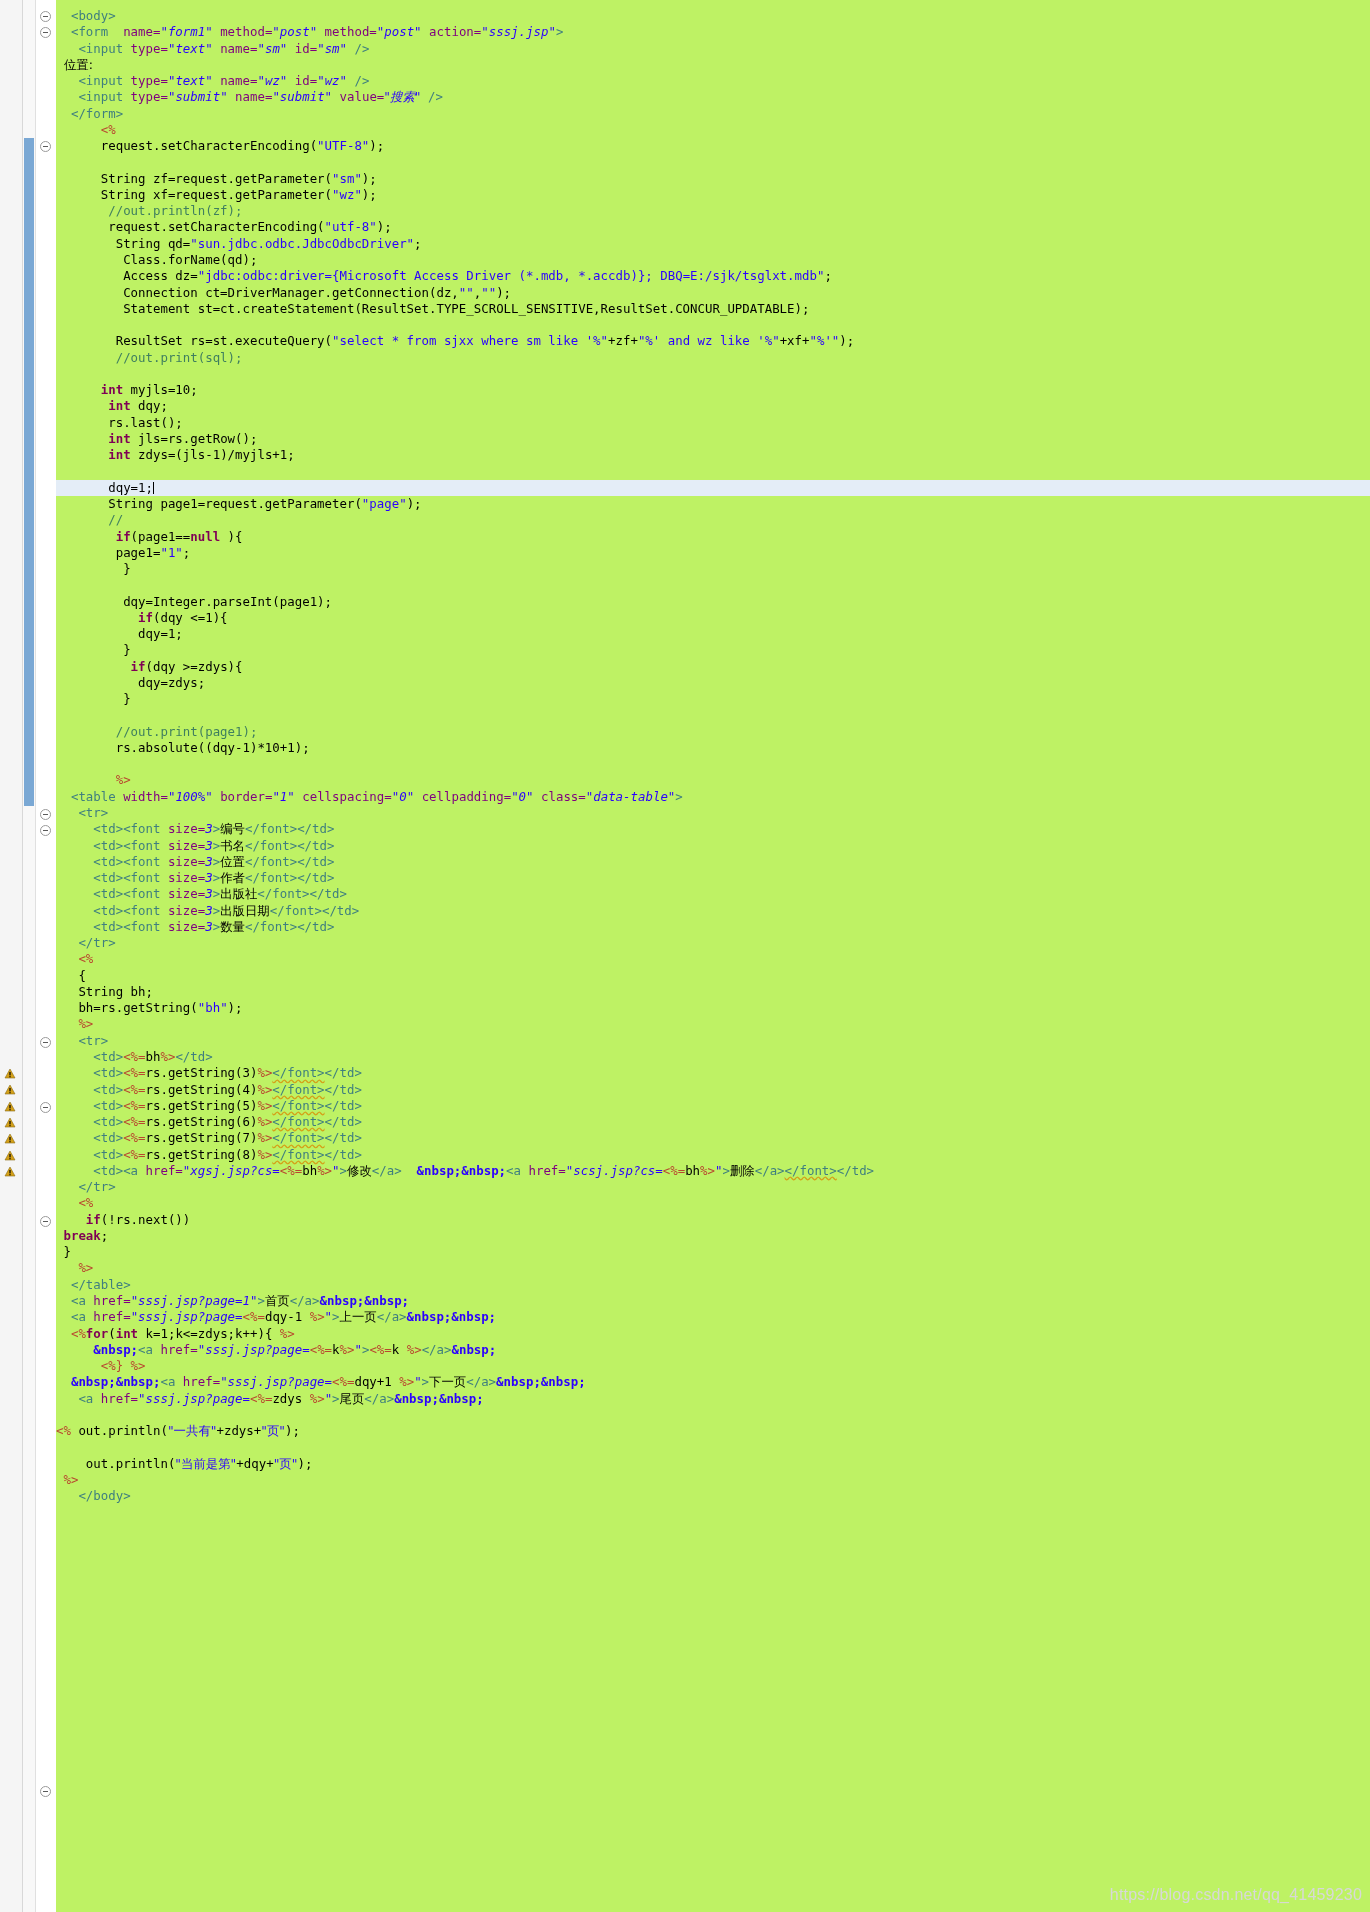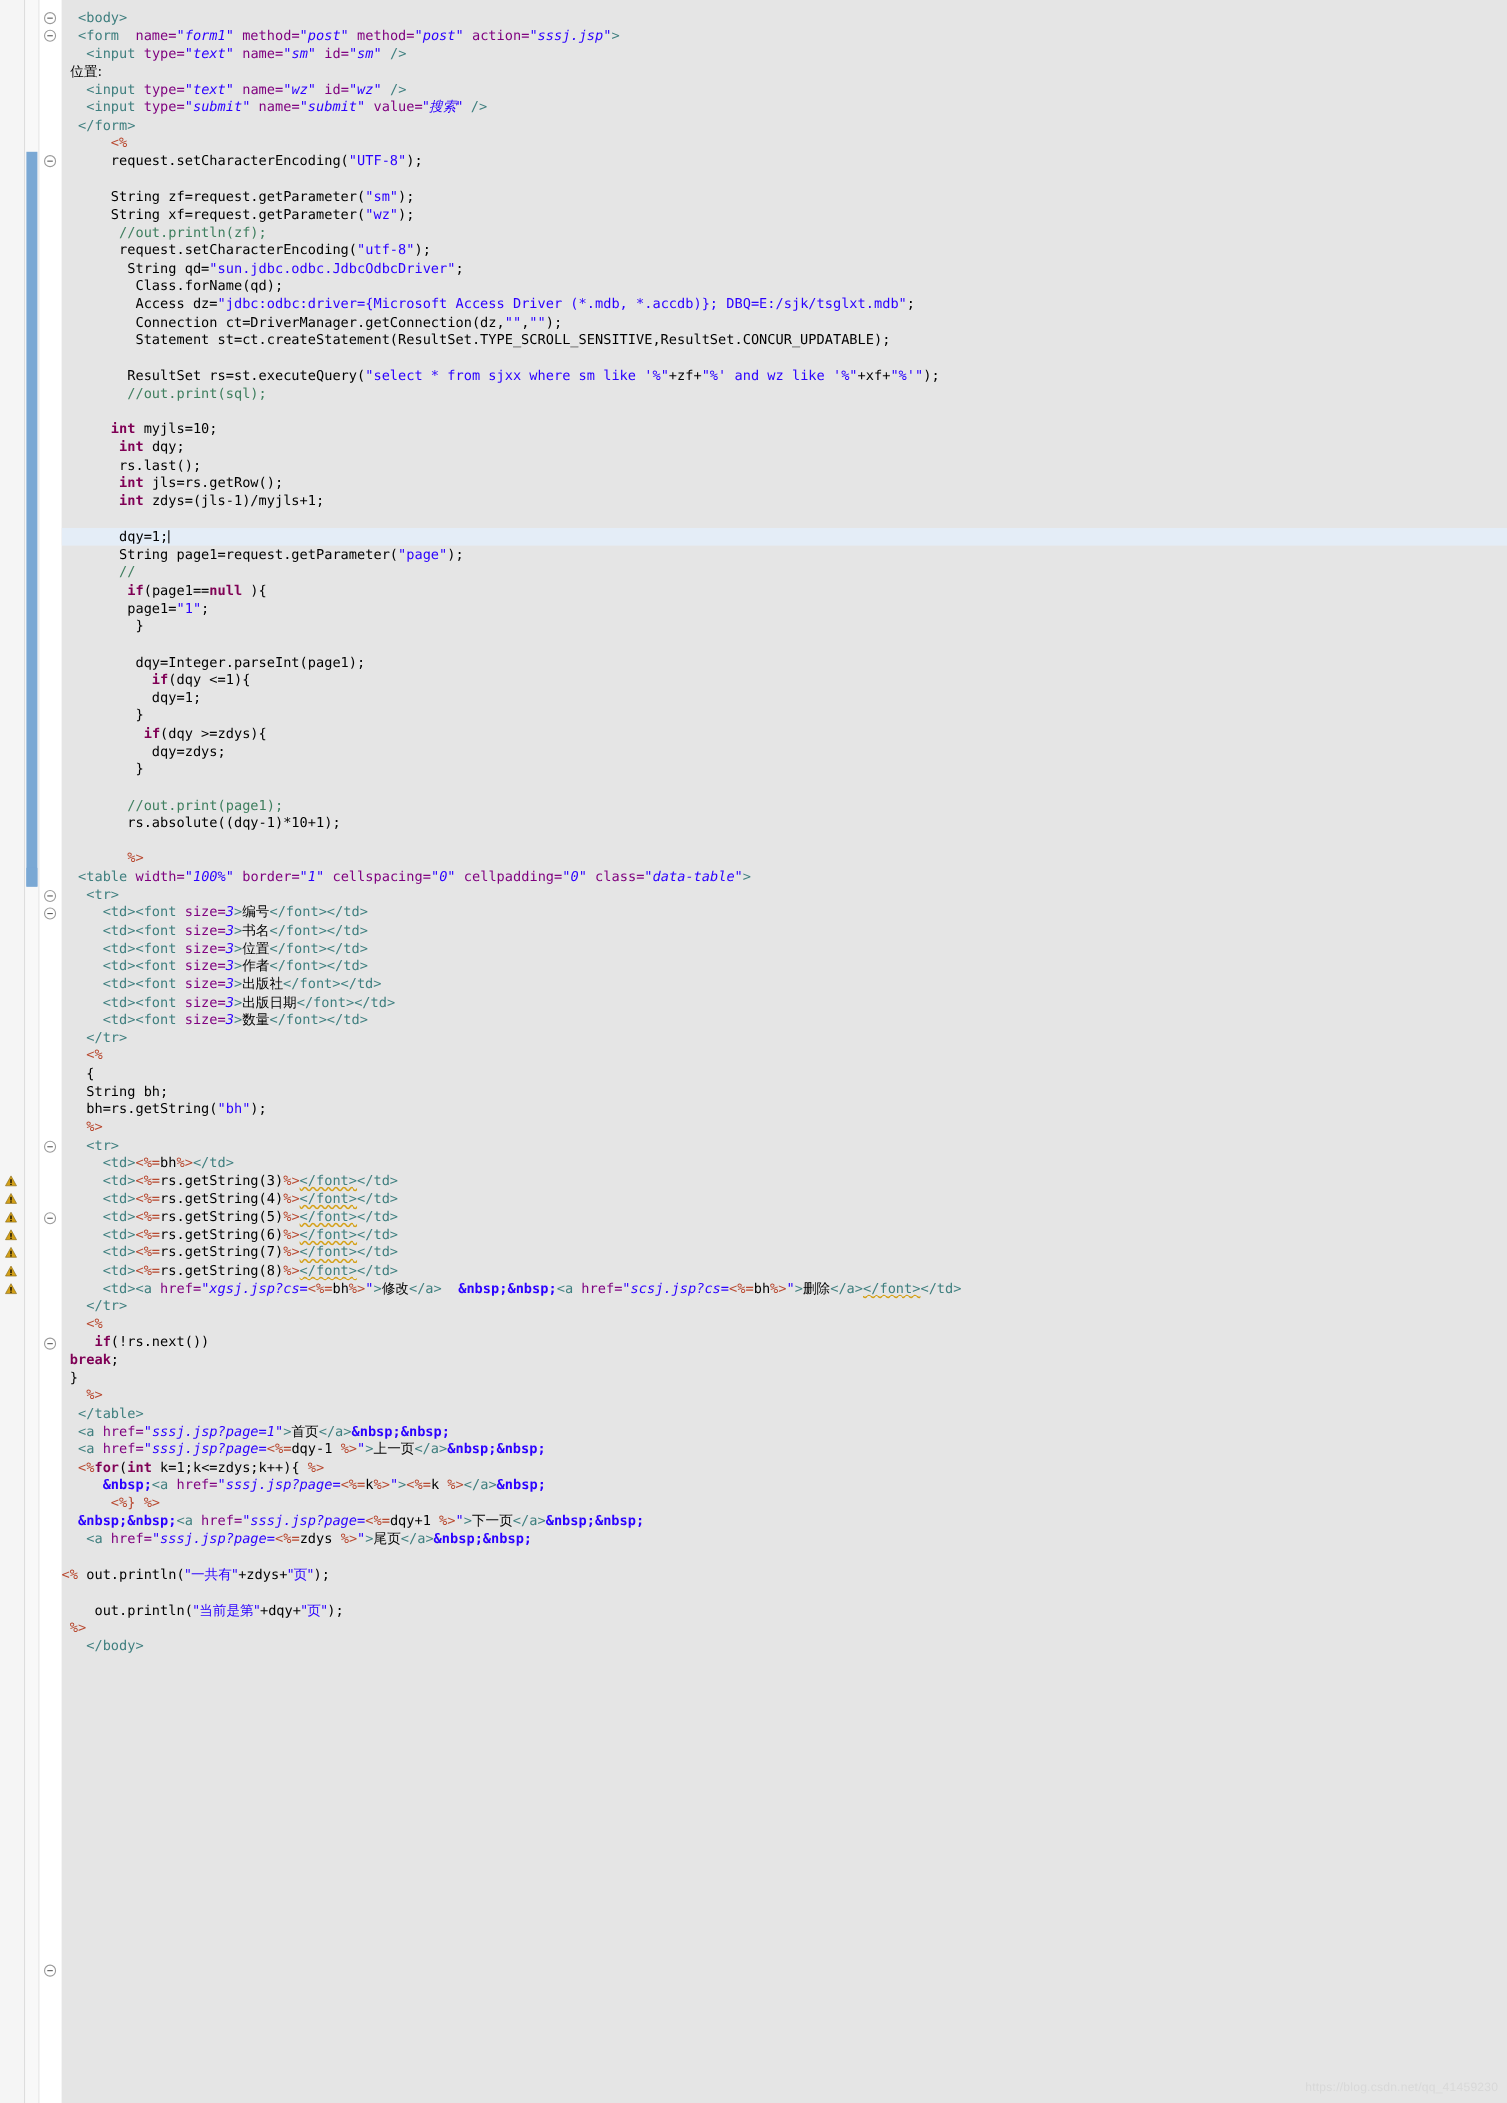--- a/index.html
+++ b/index.html
@@ -74,21 +74,21 @@
     position: absolute;
     left: 4px;
     width: 12px;
     height: 12px;
   }
   .warn-mark svg { display: block; }
 
   .code-area {
     position: relative;
     flex: 1 1 auto;
-    background: #e5e5e5;
+    background: #bef264;
     padding-top: 0;
     overflow: hidden;
   }
   .line {
     height: 16.28px;
     line-height: 16.28px;
     font-size: 12.4px;
     white-space: pre;
     color: #000000;
     letter-spacing: 0px;
@@ -118,21 +118,21 @@
     width: 1px;
     height: 12px;
     background: #000;
     vertical-align: -2px;
   }
   .watermark {
     position: absolute;
     right: 8px;
     bottom: 8px;
     font-family: "Liberation Sans", sans-serif;
-    font-size: 11px;
+    font-size: 16px;
     color: #d8d8d8;
     letter-spacing: 0.2px;
   }
 </style>
 </head>
 <body>
 
 <div class="editor">
 
   <div class="marker-bar">

